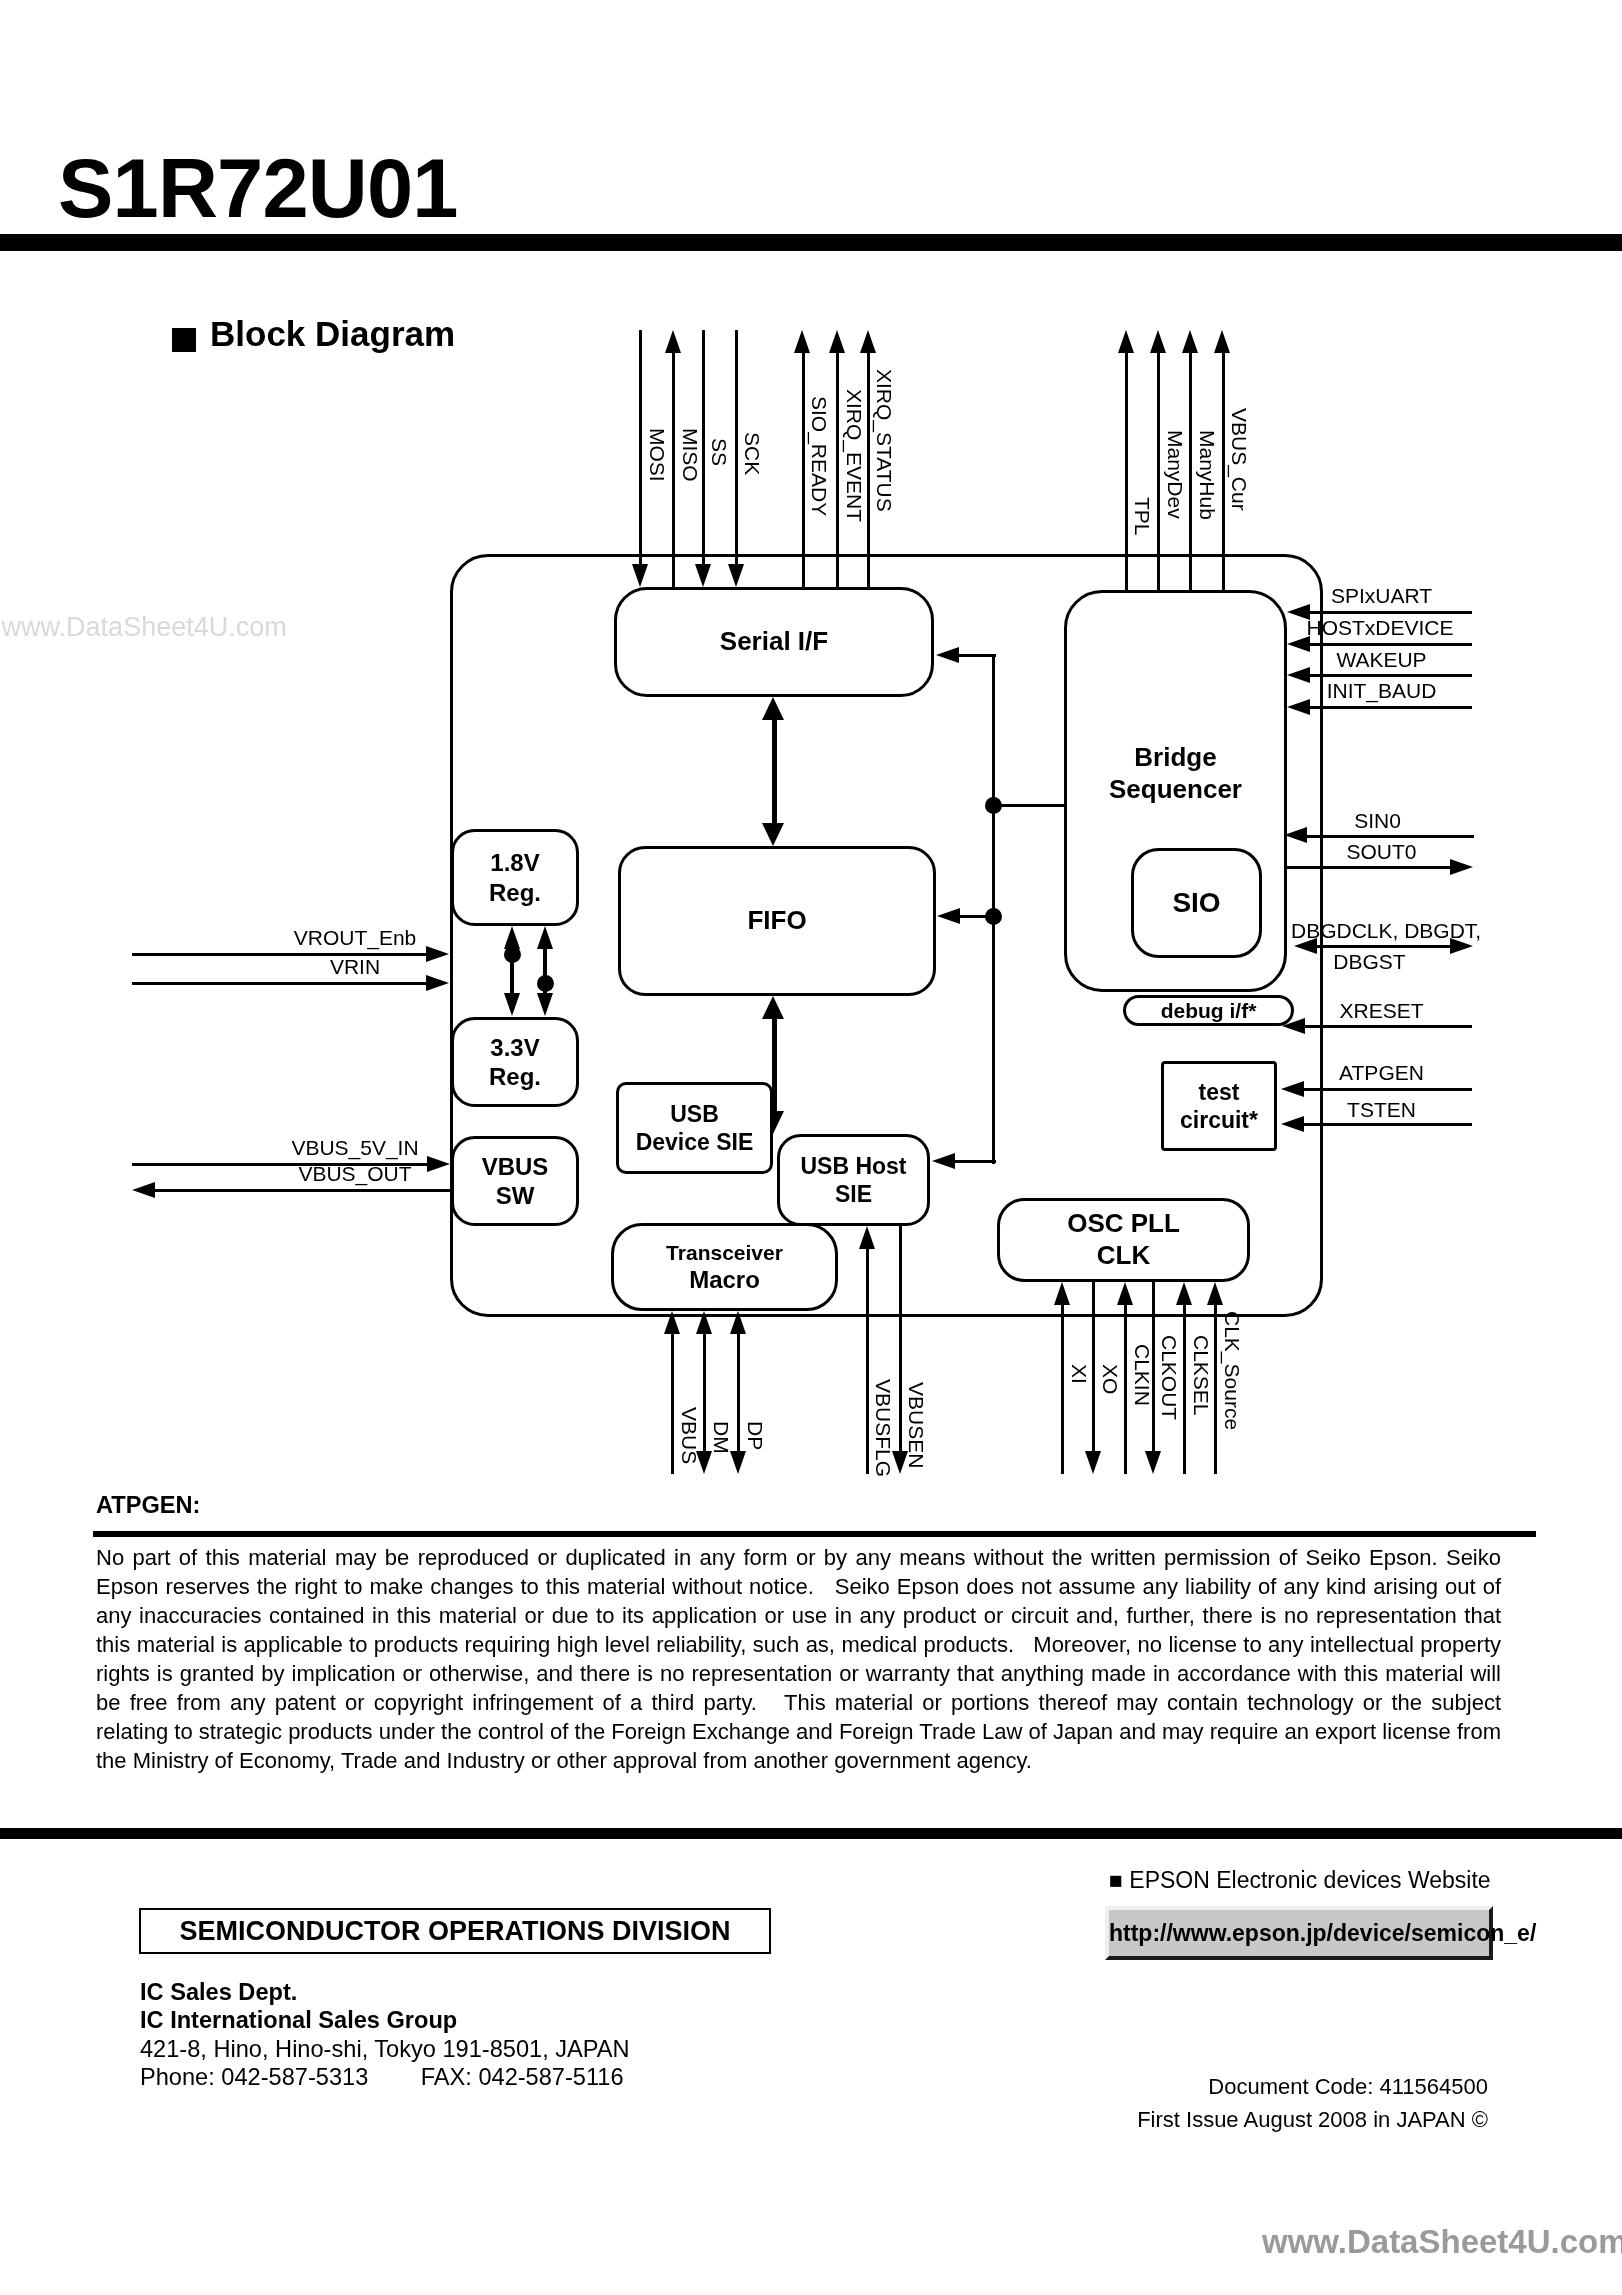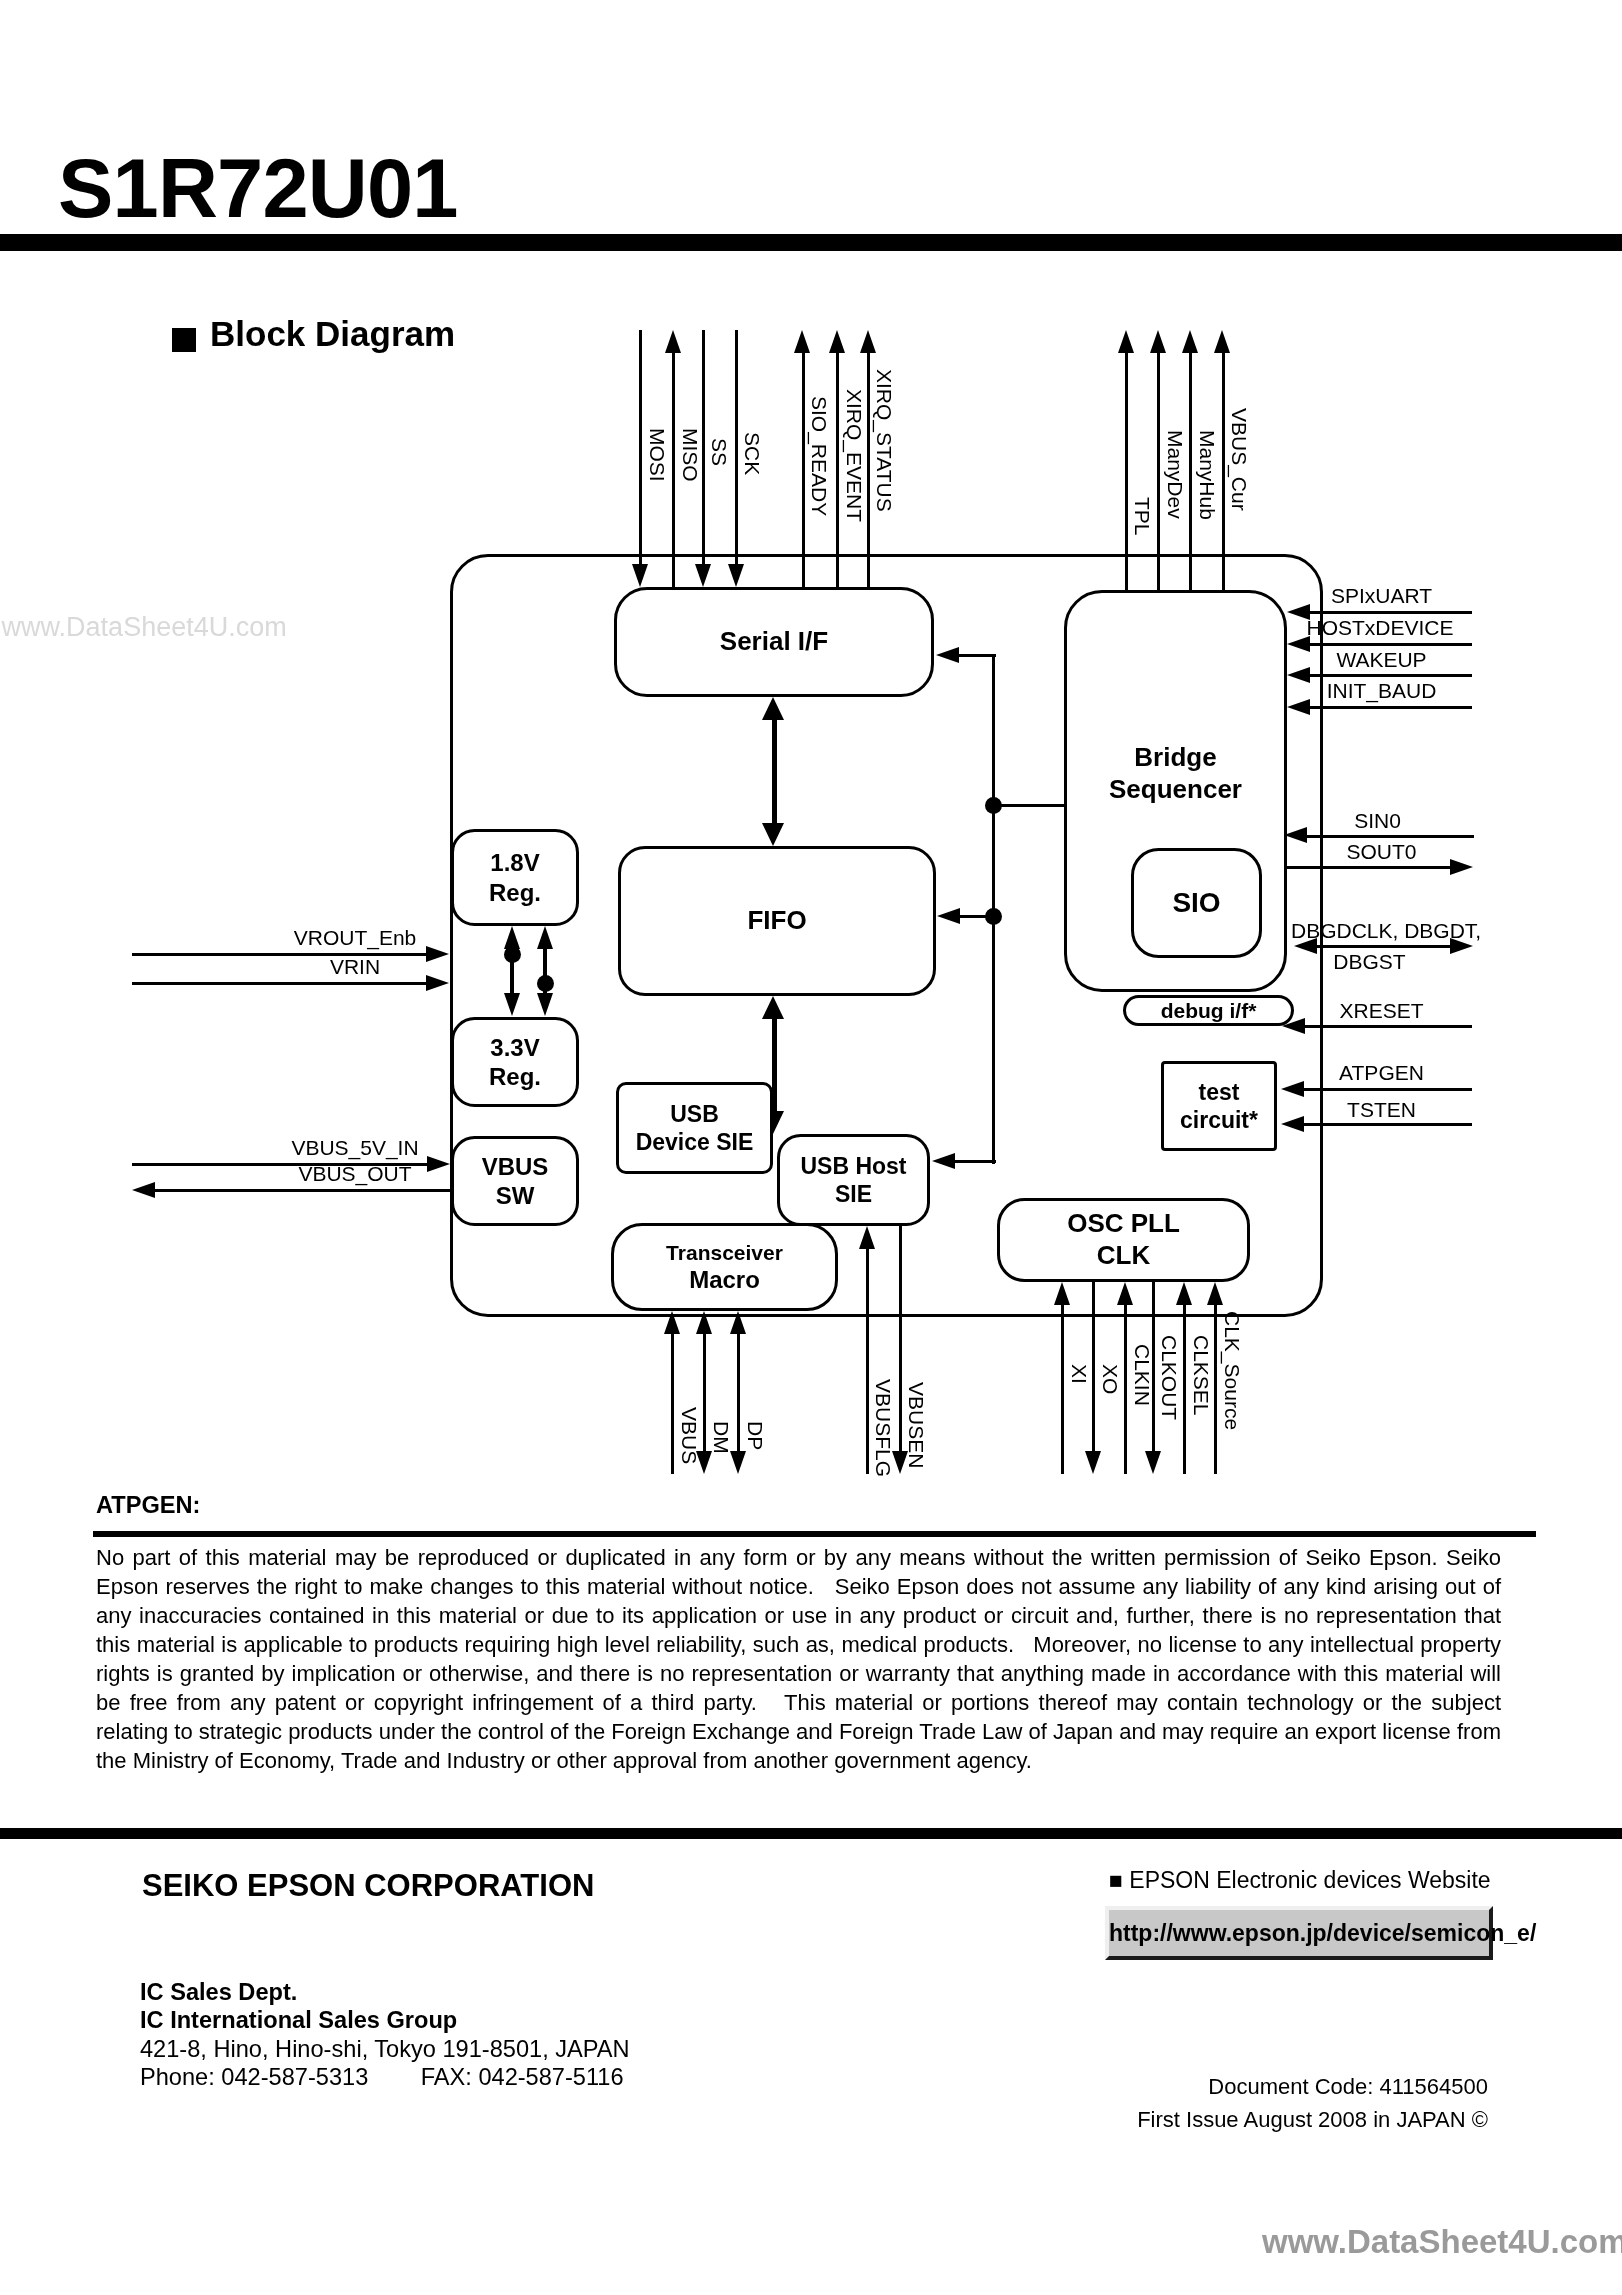--- a/index.html
+++ b/index.html
@@ -255,21 +255,23 @@
       <div style="font-size:24px">Macro</div>
     </div>
   </div>
 
   <div id="notice-head">ATPGEN:</div>
   <div id="notice-rule"></div>
   <div id="notice-body">No part of this material may be reproduced or duplicated in any form or by any means without the written permission of Seiko Epson. Seiko Epson reserves the right to make changes to this material without notice.   Seiko Epson does not assume any liability of any kind arising out of any inaccuracies contained in this material or due to its application or use in any product or circuit and, further, there is no representation that this material is applicable to products requiring high level reliability, such as, medical products.   Moreover, no license to any intellectual property rights is granted by implication or otherwise, and there is no representation or warranty that anything made in accordance with this material will be free from any patent or copyright infringement of a third party.   This material or portions thereof may contain technology or the subject relating to strategic products under the control of the Foreign Exchange and Foreign Trade Law of Japan and may require an export license from the Ministry of Economy, Trade and Industry or other approval from another government agency.</div>
 
   <div id="divider2"></div>
 
-  <div id="f-company">SEIKO EPSON CORPORATION</div>
+  <div id="f-division">
+    <span>SEMICONDUCTOR OPERATIONS DIVISION</span>
+  </div>
   <div class="f-line" style="top:1979px;font-weight:bold">IC Sales Dept.</div>
   <div class="f-line" style="top:2007px;font-weight:bold">IC International Sales Group</div>
   <div class="f-line" style="top:2036px">421-8, Hino, Hino-shi, Tokyo 191-8501, JAPAN</div>
   <div class="f-line" style="top:2064px">Phone: 042-587-5313        FAX: 042-587-5116</div>
 
   <div id="f-web"><span>■</span><span> EPSON Electronic devices Website</span></div>
   <div id="f-url">
     <span>http://www.epson.jp/device/semicon_e/</span>
   </div>
   <div id="f-doc">Document Code: 411564500</div>

